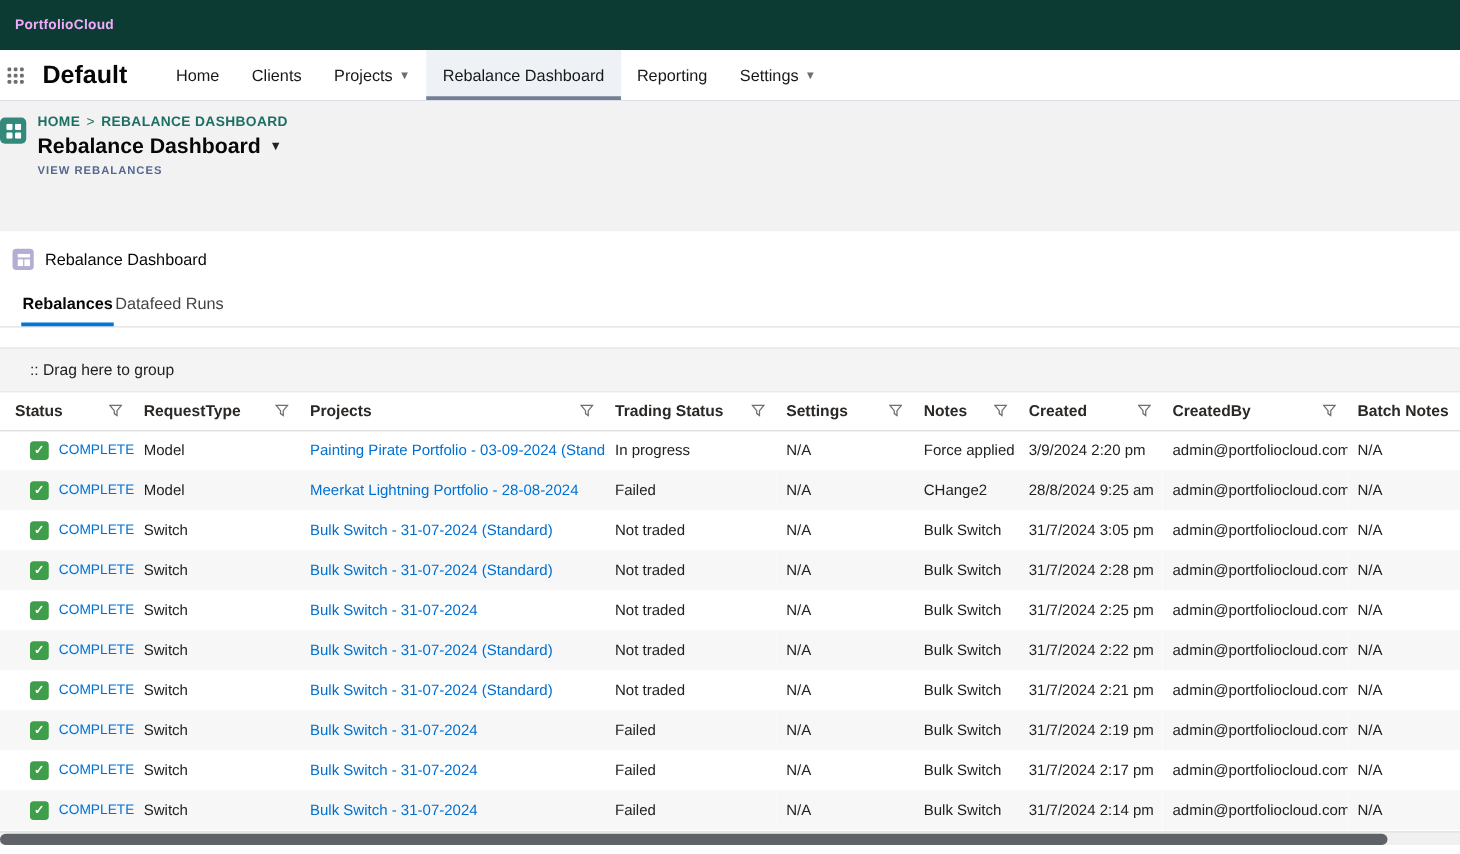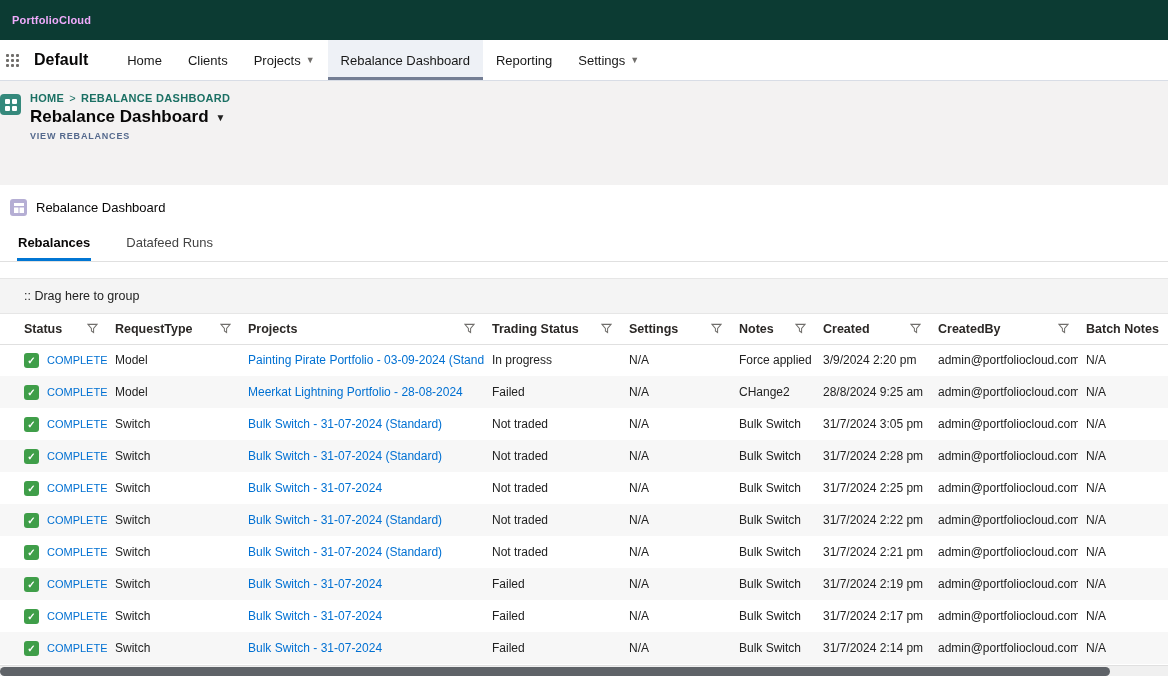--- a/index.html
+++ b/index.html
@@ -8,21 +8,21 @@
 
   
   .topbar { height: 40px; background: #0c3b33; display: flex; align-items: center; padding: 0 12px; }
   .brand { color: #f0abfc; font-size: 11px; font-weight: bold; letter-spacing: .2px; cursor: pointer; }
 
   
   .navbar { height: 41px; background: #fff; border-bottom: 1px solid #d8dde6; display: flex; align-items: stretch; }
   .waffle { width: 24px; display: flex; align-items: center; justify-content: center; cursor: pointer; }
   .waffle-grid { display: grid; grid-template-columns: repeat(3, 3px); grid-template-rows: repeat(3, 3px); gap: 2px; }
   .waffle-grid span { width: 3px; height: 3px; background: #706e6b; border-radius: 1px; }
-  .app-name { font-size: 16px; font-weight: bold; display: flex; align-items: center; padding: 0 26px 0 10px; color: #080707; }
+  .app-name { font-size: 20px; font-weight: bold; display: flex; align-items: center; padding: 0 26px 0 10px; color: #080707; }
   .nav-tabs { display: flex; align-items: stretch; }
   .nav-tab { display: flex; align-items: center; gap: 5px; padding: 0 13px; font-size: 13px; color: #181818; cursor: pointer; white-space: nowrap; }
   .nav-tab.active { background: #eef1f6; box-shadow: inset 0 -3px 0 #747e94; }
   .chev { font-size: 9px; color: #706e6b; }
 
   
   .page-header { background: #f3f2f2; height: 104px; display: flex; padding: 11px 0 0 0; }
   .entity-icon { width: 21px; height: 21px; background: #35897c; border-radius: 4px; margin: 2px 9px 0 0;
     display: flex; align-items: center; justify-content: center; flex: none; }
   .entity-icon svg { display: block; }
@@ -34,33 +34,33 @@
   .title-caret { font-size: 10px; color: #222; cursor: pointer; }
   .page-subtitle { font-size: 9px; letter-spacing: .8px; color: #54698d; margin-top: 4px; font-weight: bold; }
 
   
   .card-title-row { display: flex; align-items: center; gap: 9px; padding: 14px 12px 10px 10px; }
   .card-icon { width: 17px; height: 17px; background: #b5aed4; border-radius: 3px; flex: none;
     display: flex; align-items: center; justify-content: center; }
   .card-icon svg { display: block; }
   .card-title { font-size: 13px; color: #080707; }
 
-  .tabs-row { display: flex; gap: 34px; padding: 0 17px; border-bottom: 1px solid #e0e0e0; }
+  .tabs-row { display: flex; padding: 0 17px; border-bottom: 1px solid #e0e0e0; }
   .tab { font-size: 13px; color: #444; padding: 9px 1px 8px; cursor: pointer; border-bottom: 3px solid transparent; }
   .tab.active { font-weight: bold; color: #080707; border-bottom-color: #0176d3; }
 
   .group-bar { margin-top: 16px; background: #f4f4f4; border-top: 1px solid #e6e6e6; border-bottom: 1px solid #e6e6e6;
     padding: 10px 0 10px 24px; font-size: 12.5px; color: #222; }
 
   
   table { width: 1168px; border-collapse: collapse; table-layout: fixed; font-size: 12px; }
   thead th { text-align: left; font-weight: bold; font-size: 12.5px; color: #2b2826; padding: 0;
     border-bottom: 1px solid #e0e0e0; background: #fff; height: 30px; }
   .th-inner { display: flex; align-items: center; justify-content: space-between; padding: 0 9px 0 8px; }
-  th:first-child .th-inner { padding-left: 24px; }
+  th:first-child .th-inner { padding-left: 12px; }
   .funnel { cursor: pointer; display: flex; align-items: center; }
   tbody td { padding: 0 8px; height: 32px; color: #222; white-space: nowrap; overflow: hidden; }
   tbody td:first-child { padding-left: 24px; }
   tbody tr:nth-child(even) { background: #f7f7f7; }
   tbody tr { cursor: pointer; }
   .cell-flex { display: flex; align-items: center; gap: 8px; }
   .check-icon { width: 15px; height: 15px; background: #3f9e49; border-radius: 3px; color: #fff;
     font-size: 10px; font-weight: bold; display: flex; align-items: center; justify-content: center; flex: none; }
   .status-link { color: #0070d2; font-size: 11px; text-decoration: none; cursor: pointer; }
   .link { color: #0070d2; text-decoration: none; cursor: pointer; }

